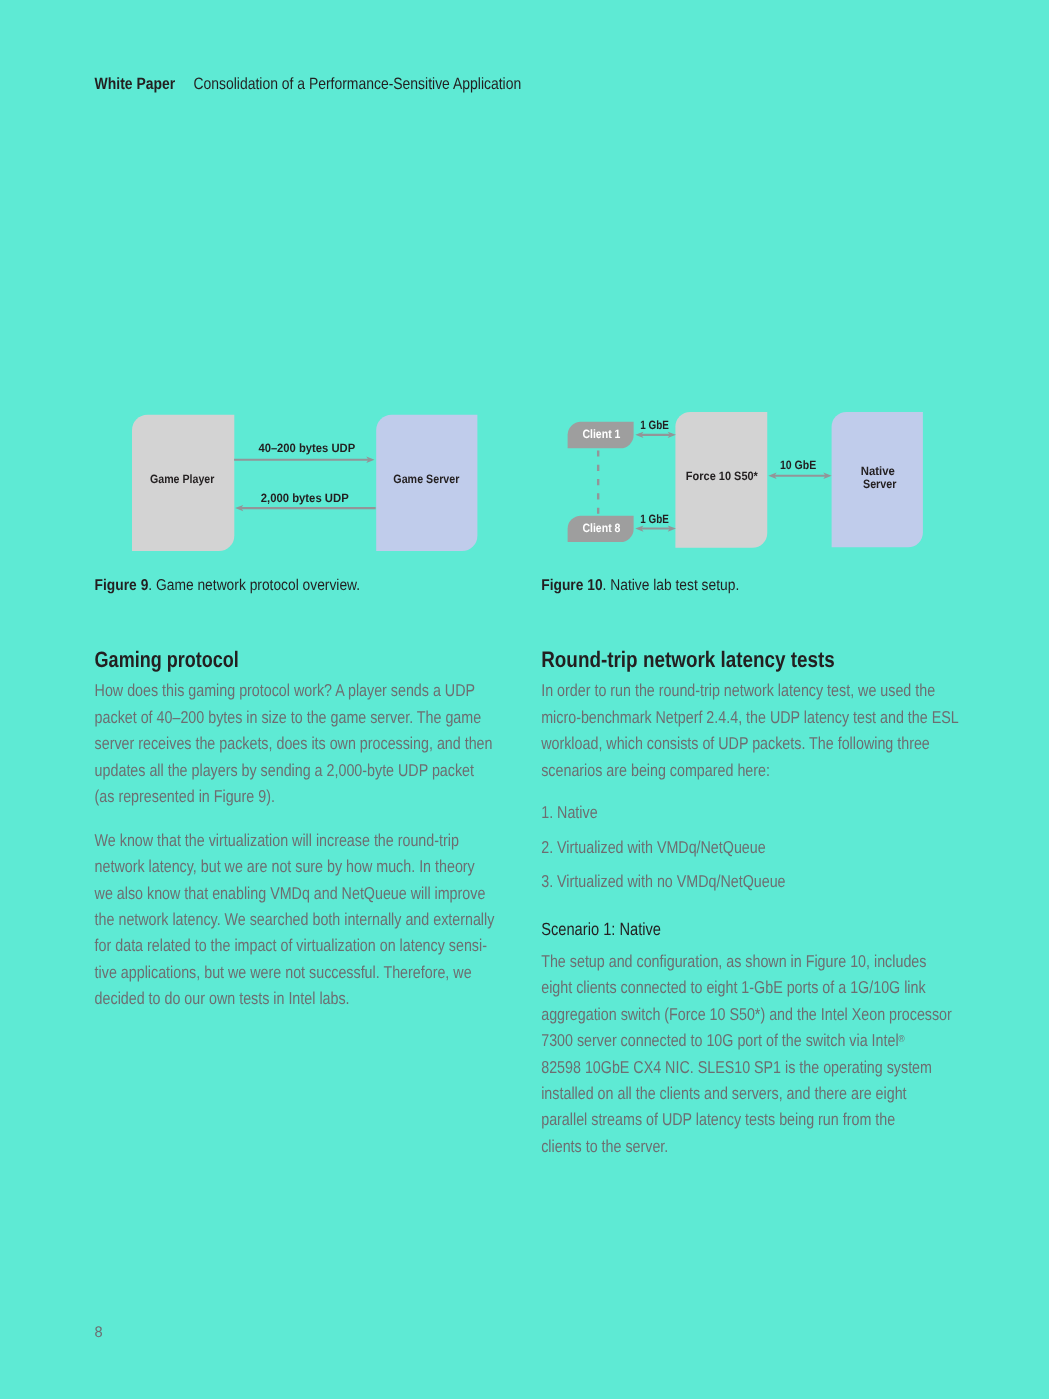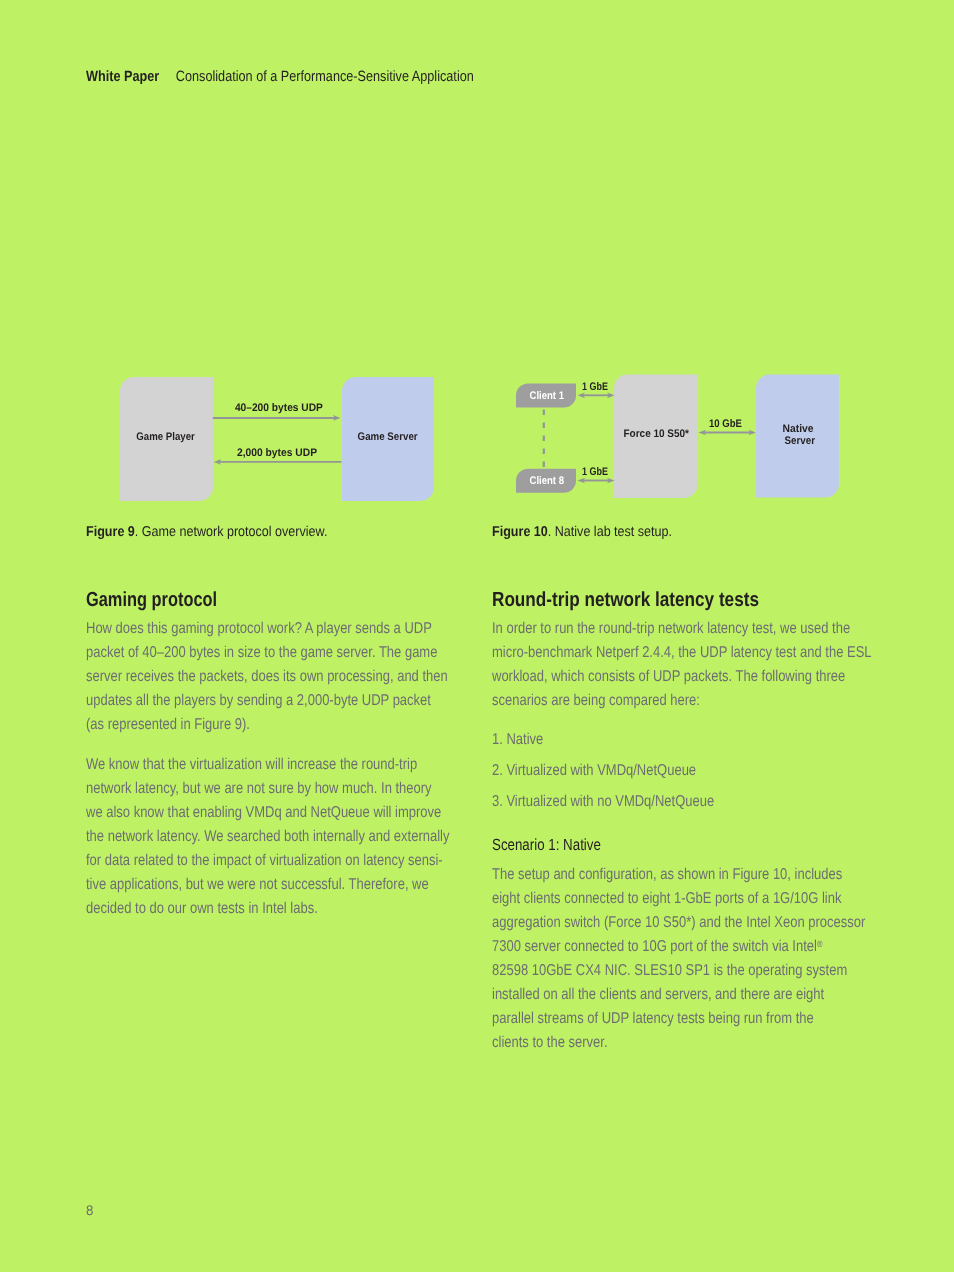--- a/index.html
+++ b/index.html
@@ -3,21 +3,21 @@
 <meta charset="utf-8">
 <title>White Paper</title>
 <style>
   html,body{margin:0;padding:0;}
   body{width:954px;height:1272px;background:#ffffff;
        font-family:"Liberation Sans",sans-serif;
        -webkit-font-smoothing:antialiased;-moz-osx-font-smoothing:grayscale;
        text-rendering:geometricPrecision;}
   .page, .page *{-webkit-font-smoothing:antialiased;}
   .page{will-change:transform;}
-  .page{position:relative;width:954px;height:1272px;overflow:hidden;background:#bef264;}
+  .page{position:relative;width:954px;height:1272px;overflow:hidden;background:#5eead4;}
 
   
 
   
   .rh{position:absolute;left:86px;top:68.5px;font-size:14.9px;color:#231f20;white-space:nowrap;
       transform:scaleX(0.851);transform-origin:0 0;}
   .rh b{font-weight:700;}
   .rh .sep{display:inline-block;width:19.5px;}
 
   

